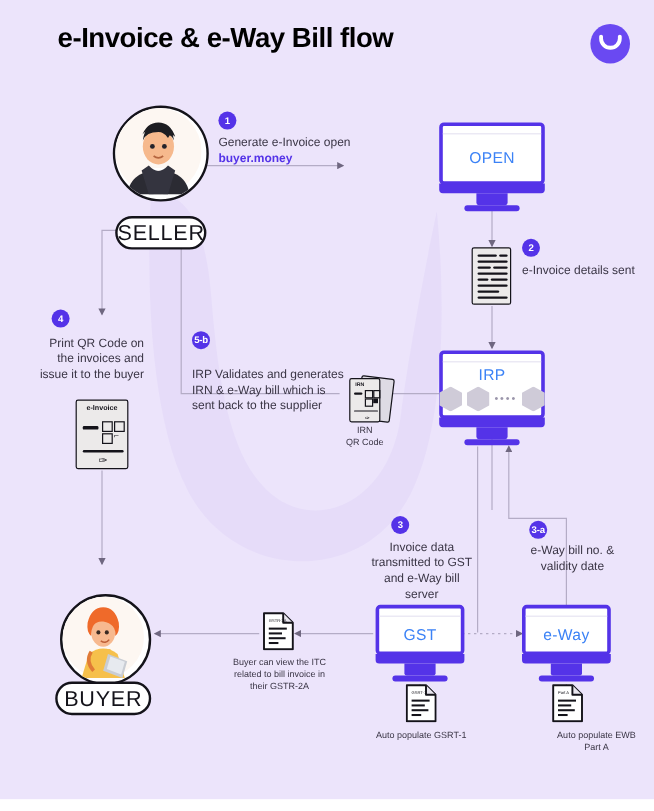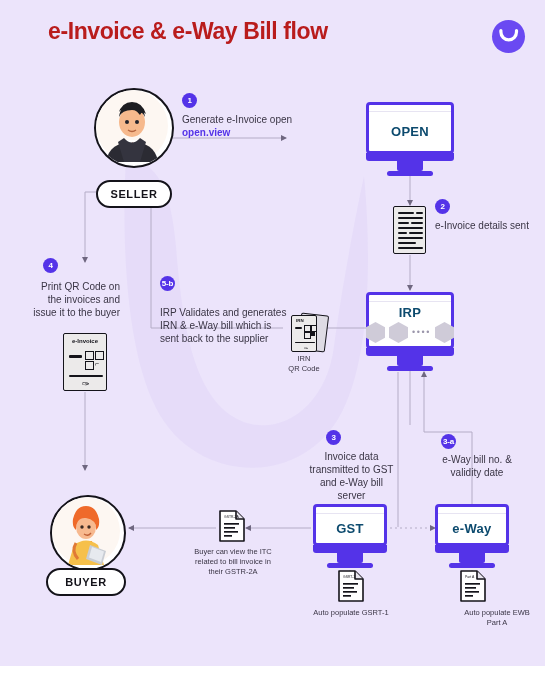--- a/index.html
+++ b/index.html
@@ -22,53 +22,53 @@
     width:300px; height:370px;
     pointer-events:none;
     opacity:.55;
   }
   .footer-strip{
     position:absolute;left:0;bottom:0;width:545px;height:10px;background:#ffffff;
   }
   
   .title{
     position:absolute;left:48px;top:18px;
-    font-size:23px;font-weight:bold;color:#b91c1c;
+    font-size:23px;font-weight:bold;color:#000000;
     letter-spacing:-.4px;
     white-space:nowrap;
   }
   .logo{
     position:absolute;left:492px;top:20px;width:33px;height:33px;
     border-radius:50%;background:#6a49f2;
   }
   .logo svg{display:block}
   
   .lines{position:absolute;left:0;top:0;width:545px;height:676px;pointer-events:none;}
   
   .avatar{
     position:absolute;border-radius:50%;
     border:2.5px solid #14131a;background:#fff;overflow:hidden;
   }
   .pill{
     position:absolute;
     background:#fff;border:2px solid #14131a;border-radius:18px;
     height:24px;line-height:24px;
-    font-size:11px;font-weight:bold;color:#14131a;
+    font-size:18px;font-weight:normal;color:#14131a;
     text-align:center;letter-spacing:.6px;
   }
   
   .monitor{position:absolute;}
   .monitor .screen{
     border:3px solid #5433e8;background:#fff;border-radius:4px;
     box-sizing:border-box;position:relative;
     display:flex;flex-direction:column;
   }
   .monitor .topbar{height:6px;border-bottom:1px solid #e7e4f2;flex:0 0 auto;}
   .monitor .body{flex:1;display:flex;align-items:center;justify-content:center;}
-  .monitor .mlabel{font-size:13px;font-weight:bold;color:#0c4a6e;letter-spacing:.3px;}
+  .monitor .mlabel{font-size:13px;font-weight:normal;color:#3b82f6;letter-spacing:.3px;}
   .monitor .base{
     background:#5433e8;height:8px;border-radius:0 0 3px 3px;margin-top:-1px;
   }
   .monitor .neck{
     width:26px;height:10px;background:#5433e8;margin:0 auto;border-radius:0 0 2px 2px;
   }
   .monitor .foot{
     width:46px;height:5px;background:#5433e8;margin:0 auto;border-radius:3px;
   }
   .irp-nodes{
@@ -172,21 +172,21 @@
       <circle cx="41" cy="32" r="2" fill="#23232b"></circle>
       <path d="M32 40 q4 3 8 0" stroke="#b5653f" stroke-width="1.4" fill="none"></path>
     </svg>
   </div>
   <div class="pill" style="left:96px;top:180px;width:72px;">
     <span>SELLER</span>
   </div>
 
   <div class="badge" style="left:182px;top:93px;">1</div>
   <div class="steptext" style="left:182px;top:113px;width:112px;">
-    <span>Generate e-Invoice open </span><b>open.view</b>
+    <span>Generate e-Invoice open </span><b>buyer.money</b>
   </div>
 
   <div class="monitor" style="left:366px;top:102px;width:88px;">
     <div class="screen" style="height:52px;">
       <div class="topbar"></div>
       <div class="body">
         <span class="mlabel">OPEN</span>
       </div>
     </div>
     <div class="base"></div>

